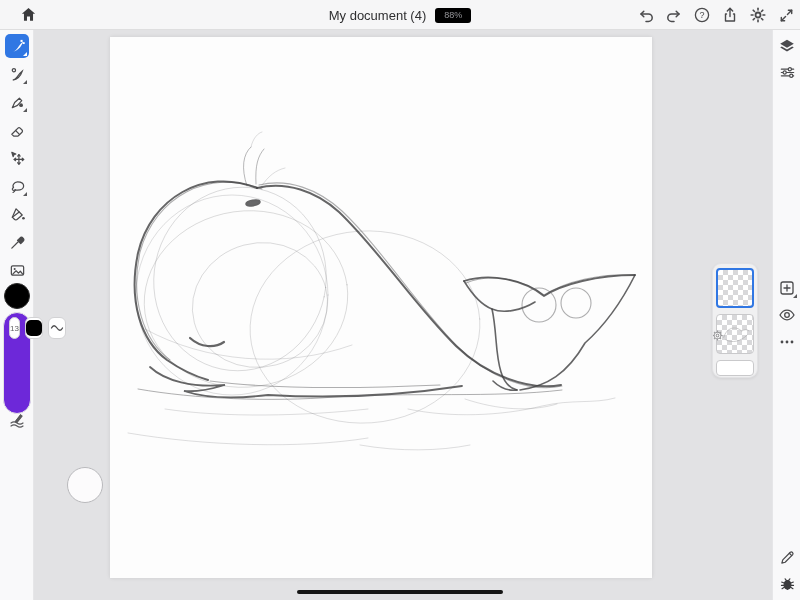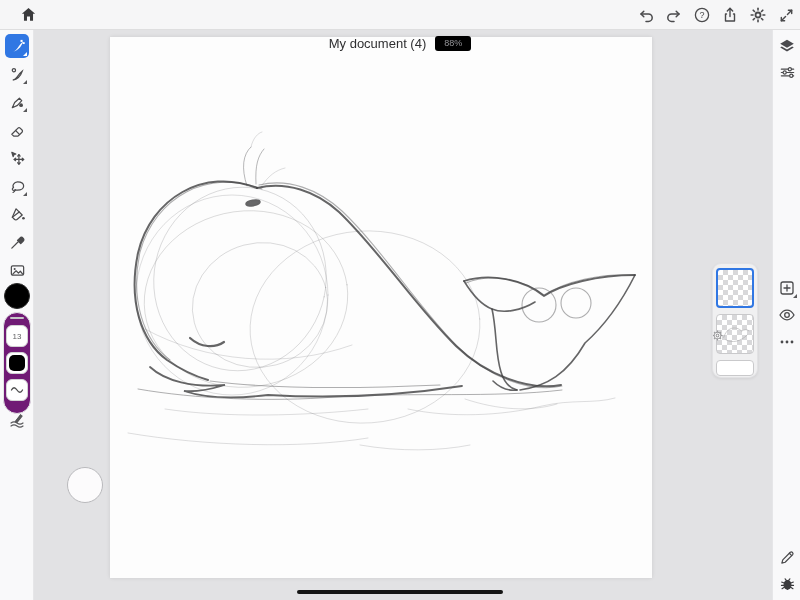--- a/index.html
+++ b/index.html
@@ -11,21 +11,21 @@
   }
   
   .topbar{
     position:absolute;left:0;top:0;width:800px;height:30px;
     background:#f6f6f7;border-bottom:1px solid #dededf;
     display:flex;align-items:center;z-index:30;
   }
   .topbar .home{margin-left:19px;display:flex;align-items:center;}
   .title-group{
     position:absolute;left:0;right:0;top:0;height:30px;
-    display:flex;align-items:center;justify-content:center;gap:9px;pointer-events:none;margin-top:28px;
+    display:flex;align-items:center;justify-content:center;gap:9px;pointer-events:none;
   }
   .title-group>*{pointer-events:auto;}
   .doc-title{font-size:13px;color:#2f2f31;}
   .zoom-badge{
     font-size:9px;color:#96969a;background:#000000;border-radius:3px;
     padding:3px 9px;line-height:1;
   }
   .topbar-right{
     position:absolute;right:5px;top:0;height:30px;display:flex;align-items:center;gap:10px;
   }
@@ -43,22 +43,22 @@
   .tool.selected{background:#3077e3;color:#fff;}
   .corner{position:absolute;right:2px;bottom:2px;width:0;height:0;
     border-left:4px solid transparent;border-bottom:4px solid #58585a;}
   .tool.selected .corner{border-bottom-color:#fff;}
   .color-dot{
     position:absolute;left:4px;top:253px;width:26px;height:26px;border-radius:50%;
     background:#000;border:1px solid #2a2a2a;
   }
   .option-panel{
     position:absolute;left:3px;top:282px;width:28px;height:102px;
-    background:#701a75;border-radius:14px;border:1px solid #e3e3e5;
-    display:flex;flex-direction:column;align-items:center;padding-top:4px;gap:5px;
+    background:#6d28d9;border-radius:14px;border:1px solid #e3e3e5;
+    display:flex;align-items:flex-start;padding-top:4px;gap:5px;
   }
   .drag-handle{width:14px;height:2px;border-radius:1px;background:#c6c6c8;margin-bottom:1px;}
   .opt-tile{
     width:22px;height:22px;background:#fff;border:1px solid #d2d2d4;border-radius:6px;
     display:flex;align-items:center;justify-content:center;
     font-size:8px;color:#636366;
   }
   .opt-tile .swatch{width:16px;height:16px;border-radius:5px;background:#161618;}
   .rail-foot-icon{position:absolute;left:8px;top:382px;width:18px;height:18px;color:#58585a;}
   .right-rail{

